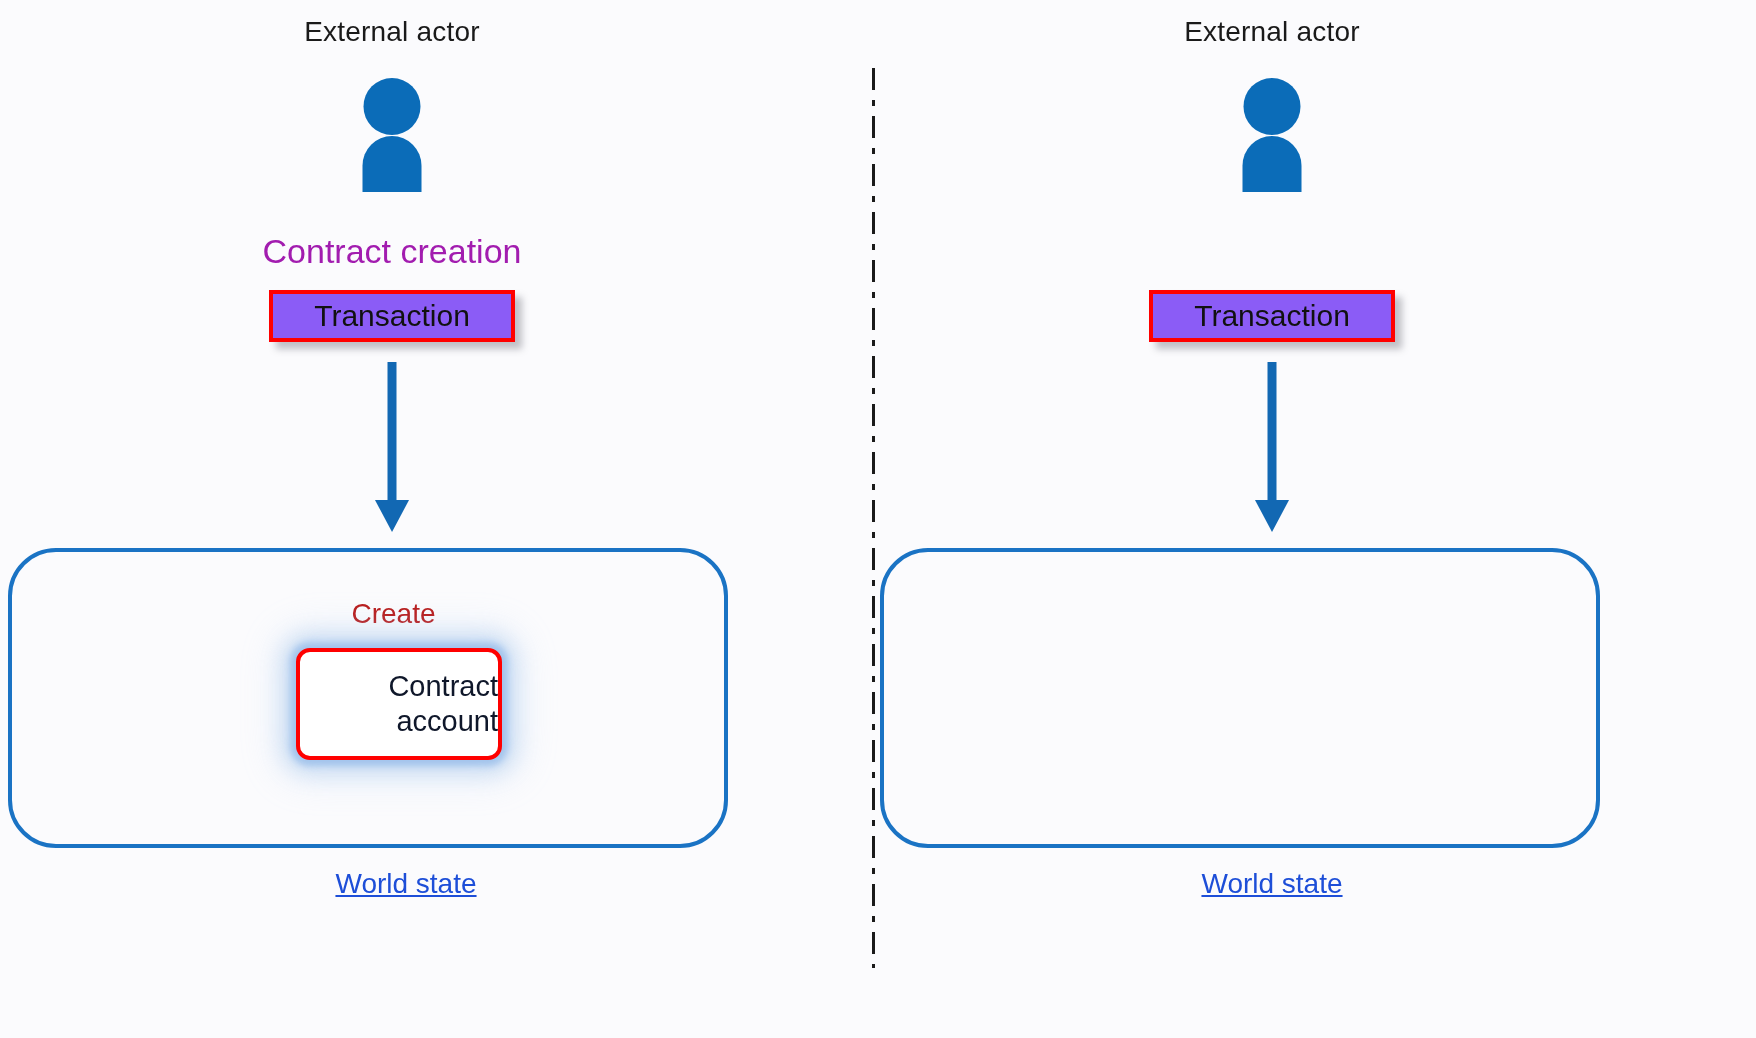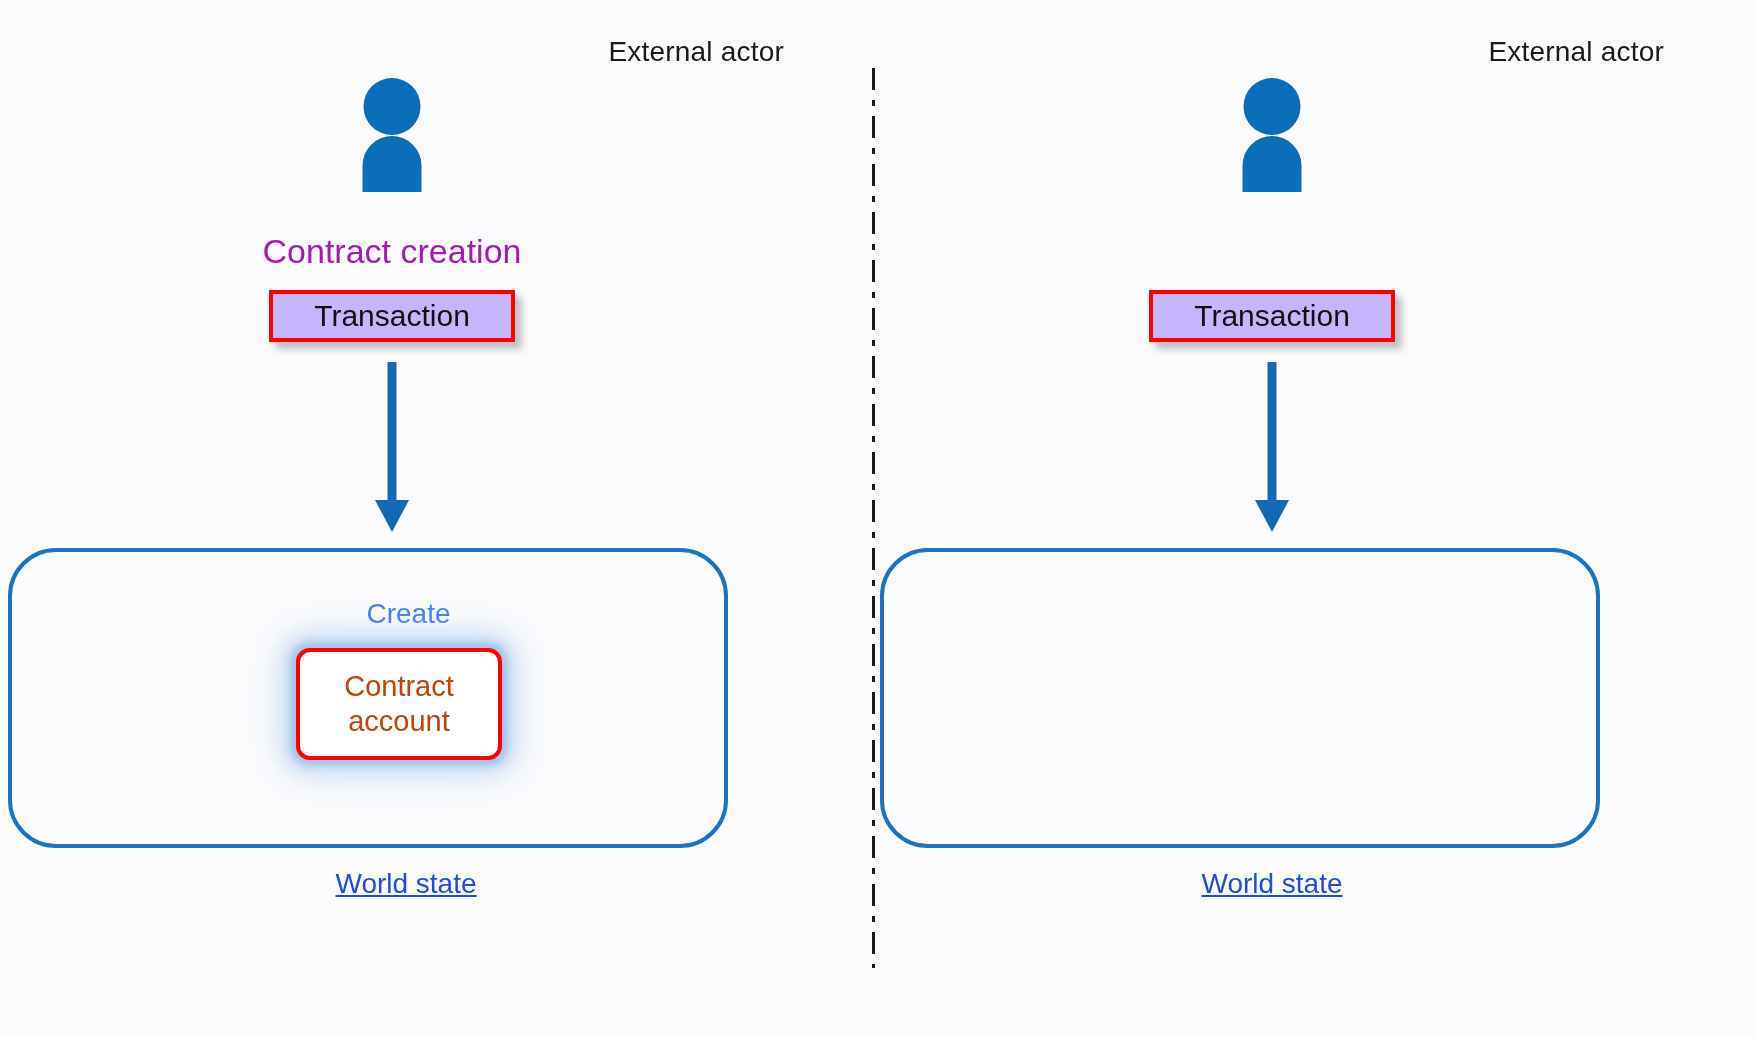--- a/index.html
+++ b/index.html
@@ -44,24 +44,24 @@
       #1a1a1a 32px, #1a1a1a 38px,
       transparent 38px, transparent 48px
     );
     border-left: none;
     width: 3px;
   }
 
   
   .actor-label {
     position: absolute;
-    top: 36px;
-    left: 0;
-    width: 100%;
-    text-align: right;
+    top: 16px;
+    left: 0;
+    width: 100%;
+    text-align: center;
     font-size: 28px;
     color: #1a1a1a;
     letter-spacing: 0.2px;
   }
   .actor {
     position: absolute;
     top: 78px;
     left: 50%;
     transform: translateX(-50%);
     width: 72px;
@@ -100,21 +100,21 @@
   }
 
   
   .tx-box {
     position: absolute;
     top: 290px;
     left: 50%;
     transform: translateX(-50%);
     width: 246px;
     height: 52px;
-    background: #c4b5fd;
+    background: #8b5cf6;
     border: 4px solid #ff0000;
     box-sizing: border-box;
     display: flex;
     align-items: center;
     justify-content: center;
     font-size: 30px;
     color: #111111;
     box-shadow: 7px 7px 7px rgba(120,120,130,0.45);
   }
 
@@ -172,48 +172,48 @@
     color: #1d4ed8;
     text-decoration: underline;
   }
   .panel.left  .world-label { text-align: center; padding-left: 28px; box-sizing: border-box; }
   .panel.right .world-label { text-align: center; padding-left: 0px;  box-sizing: border-box; }
 
   
   .create-label {
     position: absolute;
     top: 598px;
-    left: 15px;
+    left: 0;
     width: 100%;
     text-align: center;
     font-size: 28px;
-    color: #3b82f6;
+    color: #b91c1c;
     padding-left: 3px;
     box-sizing: border-box;
   }
 
   
   .contract-box {
     position: absolute;
     top: 648px;
     left: 50%;
     margin-left: -96px;
     width: 206px;
     height: 112px;
     background: #ffffff;
     border: 4px solid #ff0000;
     border-radius: 14px;
     box-sizing: border-box;
     display: flex;
     flex-direction: column;
-    align-items: center;
+    align-items: flex-end;
     justify-content: center;
     line-height: 1.22;
     font-size: 29px;
-    color: #c2410c;
+    color: #0f172a;
     box-shadow:
       0 0 6px 6px rgba(130,175,230,0.55),
       0 0 20px 14px rgba(150,190,235,0.38),
       0 0 34px 22px rgba(175,205,240,0.22);
   }
 
   
   .world-inner { position: absolute; inset: 0; }
 </style>
 </head>

